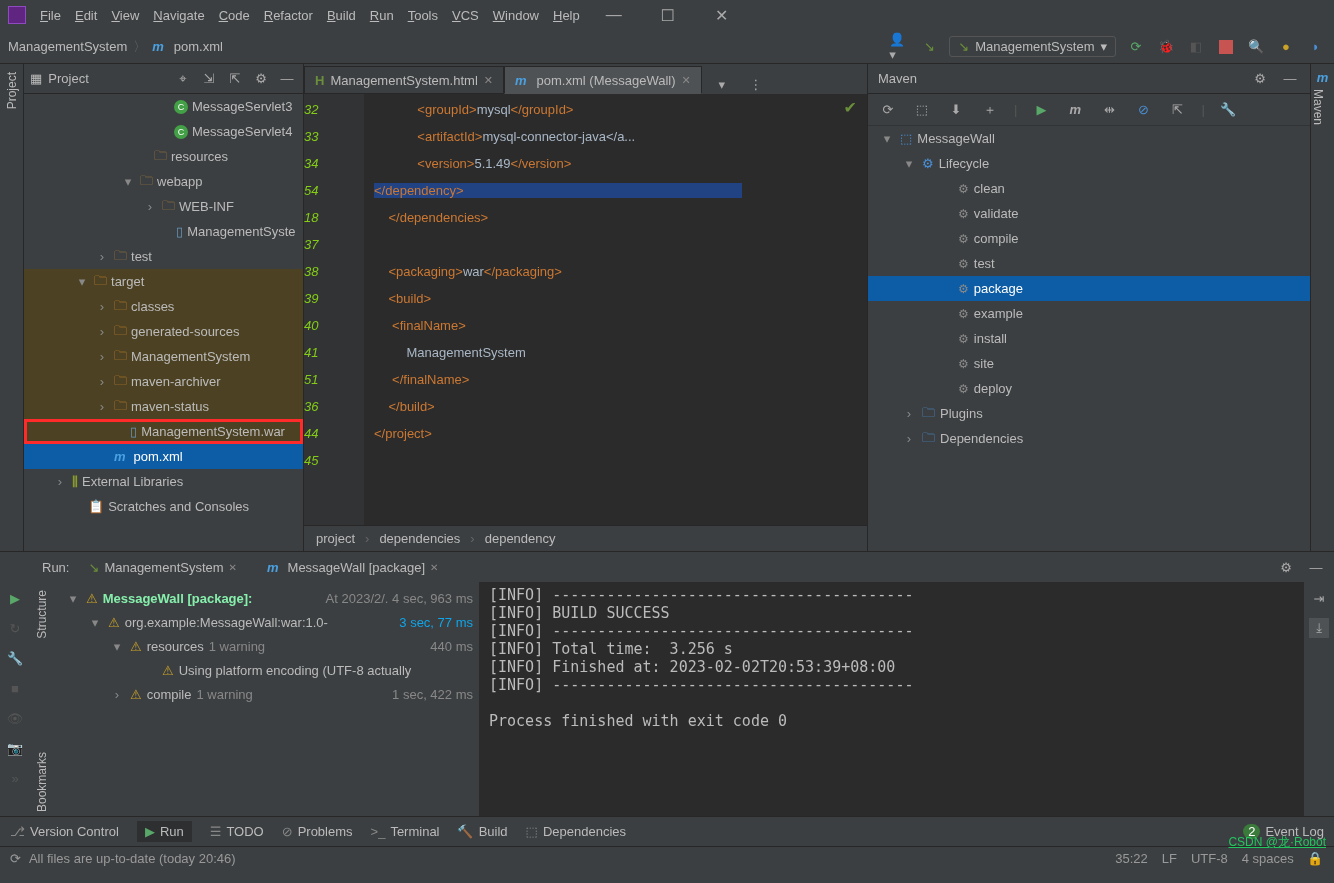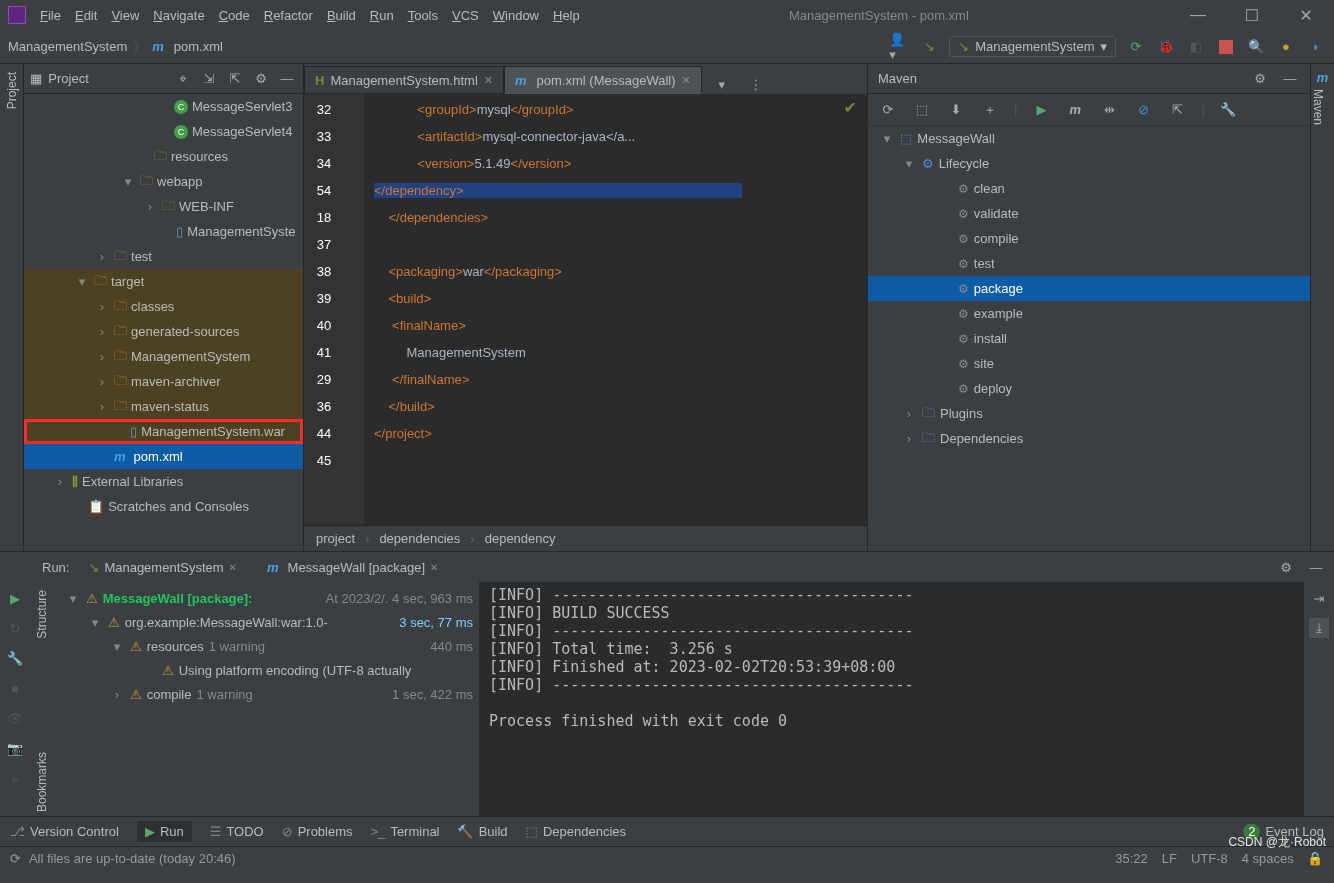--- a/index.html
+++ b/index.html
@@ -35,21 +35,21 @@
 .folder-ico.orange { color:#c78028; }
 .file-ico { color:#6897bb; }
 .class-ico { width:14px; height:14px; background:#43a047; border-radius:50%; color:#fff; font-size:9px; text-align:center; line-height:14px; }
 .editor-area { flex:1; display:flex; flex-direction:column; background:#2b2b2b; min-width:0; }
 .tabs { height:30px; background:#3c3f41; display:flex; align-items:flex-end; }
 .tab { height:28px; padding:0 10px; gap:6px; border:1px solid #272727; background:#3c3f41; color:#bbb; }
 .tab.active { background:#4e5254; border-bottom:1px solid #4e5254; }
 .tab .close { color:#888; font-size:11px; }
 .tab-extra { gap:14px; padding:0 10px; }
 .editor-body { flex:1; display:flex; font-family:Consolas,monospace; font-size:15px; overflow:hidden; position:relative; }
-.gutter { width:60px; background:#313335; color:#ffffff; text-align:center; padding:2px 20px 2px 0; }
+.gutter { width:60px; background:#313335; color:#84cc16; text-align:left; padding:2px 20px 2px 0;font-style:italic; }
 .gutter div { height:27px; line-height:27px; }
 .code { flex:1; padding:2px 0 2px 10px; white-space:pre; color:#a9b7c6; overflow:hidden; }
 .code div { height:27px; line-height:27px; }
 .t-tag { color:#cc7832; }
 .t-cur { background:#214283; }
 .checkmark { position:absolute; top:4px; right:10px; color:#6a8e3a; font-size:16px; }
 .crumbs { height:26px; background:#3c3f41; border-top:1px solid #272727; padding:0 12px; gap:10px; color:#bbb; }
 .maven-panel { width:443px; background:#3c3f41; border-left:1px solid #272727; display:flex; flex-direction:column; }
 .maven-header { height:30px; border-bottom:1px solid #272727; padding:0 10px; justify-content:space-between; }
 .maven-toolbar { height:32px; padding:0 10px; gap:14px; border-bottom:1px solid #313335; }
@@ -70,42 +70,41 @@
 .warn-ico { color:#c9a227; }
 .run-output { flex:1; font-family:Consolas,monospace; font-size:15px; color:#bbb; padding:4px 10px; overflow:hidden; white-space:pre; }
 .bottom-bar { height:30px; border-top:1px solid #272727; padding:0 10px; gap:18px; }
 .bottom-item { gap:5px; cursor:pointer; }
 .bottom-item.active { background:#2d2f30; padding:3px 8px; }
 .status-bar { height:24px; border-top:1px solid #272727; padding:0 10px; justify-content:space-between; background:#3c3f41; font-size:12px; color:#999; }
 .status-right { gap:14px; }
 .left-rail-bottom { width:24px; background:#3c3f41; border-right:1px solid #272727; display:flex; flex-direction:column; align-items:center; justify-content:flex-end; padding-bottom:4px; }
 .play-ico { color:#59a869; }
 .stop-ico { width:14px; height:14px; background:#c75450; }
-.watermark { position:absolute; right:8px; bottom:32px; color:#e5e5e5; font-size:12px; pointer-events:none; }
+.watermark { position:absolute; right:8px; bottom:32px; color:#22c55e; font-size:12px; pointer-events:none;text-decoration:underline; }
 </style>
 </head>
 <body>
 
 <div class="row titlebar">
   <div class="logo"></div>
   <div class="row" style="gap:14px" id="menu">
       <span class="menu-item"><u>F</u>ile</span>
       <span class="menu-item"><u>E</u>dit</span>
       <span class="menu-item"><u>V</u>iew</span>
       <span class="menu-item"><u>N</u>avigate</span>
       <span class="menu-item"><u>C</u>ode</span>
       <span class="menu-item"><u>R</u>efactor</span>
       <span class="menu-item"><u>B</u>uild</span>
       <span class="menu-item"><u>R</u>un</span>
       <span class="menu-item"><u>T</u>ools</span>
       <span class="menu-item"><u>V</u>CS</span>
       <span class="menu-item"><u>W</u>indow</span>
       <span class="menu-item"><u>H</u>elp</span>
     </div>
-  <div class="title-center">ManagementSystem - pom.xml</div>
   <div class="win-btn">—</div>
   <div class="win-btn">☐</div>
   <div class="win-btn">✕</div>
 </div>
 
 <div class="row toolbar">
   <div class="row breadcrumb">
     <span class="bc-item">ManagementSystem</span>
     <span class="bc-sep">〉</span>
     <span class="file-icon-m">m</span>
@@ -274,21 +273,21 @@
           <div>32</div>
           <div>33</div>
           <div>34</div>
           <div>54</div>
           <div>18</div>
           <div>37</div>
           <div>38</div>
           <div>39</div>
           <div>40</div>
           <div>41</div>
-          <div>29</div>
+          <div>51</div>
           <div>36</div>
           <div>44</div>
           <div>45</div>
         </div>
       <div class="code" id="code"><div>            <span class="t-tag">&lt;groupId&gt;</span>mysql<span class="t-tag">&lt;/groupId&gt;</span></div><div>            <span class="t-tag">&lt;artifactId&gt;</span>mysql-connector-java&lt;/a...</div><div>            <span class="t-tag">&lt;version&gt;</span>5.1.49<span class="t-tag">&lt;/version&gt;</span></div><div><span class="t-cur"><span class="t-tag">&lt;/dependency&gt;</span>                                                                             </span></div><div>    <span class="t-tag">&lt;/dependencies&gt;</span></div><div>&nbsp;</div><div>    <span class="t-tag">&lt;packaging&gt;</span>war<span class="t-tag">&lt;/packaging&gt;</span></div><div>    <span class="t-tag">&lt;build&gt;</span></div><div>     <span class="t-tag">&lt;finalName&gt;</span></div><div>         ManagementSystem</div><div>     <span class="t-tag">&lt;/finalName&gt;</span></div><div>    <span class="t-tag">&lt;/build&gt;</span></div><div><span class="t-tag">&lt;/project&gt;</span></div><div>&nbsp;</div></div>
       <div class="checkmark">✔</div>
     </div>
     <div class="row crumbs" id="ecrumbs">
         <span>project</span>
         <span class="bc-sep">›</span>
@@ -442,31 +441,31 @@
     <div class="left-rail" style="border:none">
       <div class="rail-label-v">Structure</div>
       <div style="flex:1"></div>
       <div class="rail-label-v">Bookmarks</div>
     </div>
     <div class="run-tree" id="run-tree">
         <div class="run-tree-row">
           <span style="width:0px"></span>
           <span class="chev">▾</span>
           <span class="warn-ico">⚠</span>
-          <b style="color:#22c55e">MessageWall [package]:</b>
+          <b style="color:#86efac">MessageWall [package]:</b>
           <span style="flex:1"></span>
           <span style="color:#888">At 2023/2/. 4 sec, 963 ms</span>
         </div>
         <div class="run-tree-row">
           <span style="width:22px"></span>
           <span class="chev">▾</span>
           <span class="warn-ico">⚠</span>
           <span>org.example:MessageWall:war:1.0-</span>
           <span style="flex:1"></span>
-          <span style="color:#7dd3fc">3 sec, 77 ms</span>
+          <span style="color:#0ea5e9">3 sec, 77 ms</span>
         </div>
         <div class="run-tree-row">
           <span style="width:44px"></span>
           <span class="chev">▾</span>
           <span class="warn-ico">⚠</span>
           <span>resources</span>
           <span style="color:#888"> 1 warning</span>
           <span style="flex:1"></span>
           <span style="color:#888">440 ms</span>
         </div>

